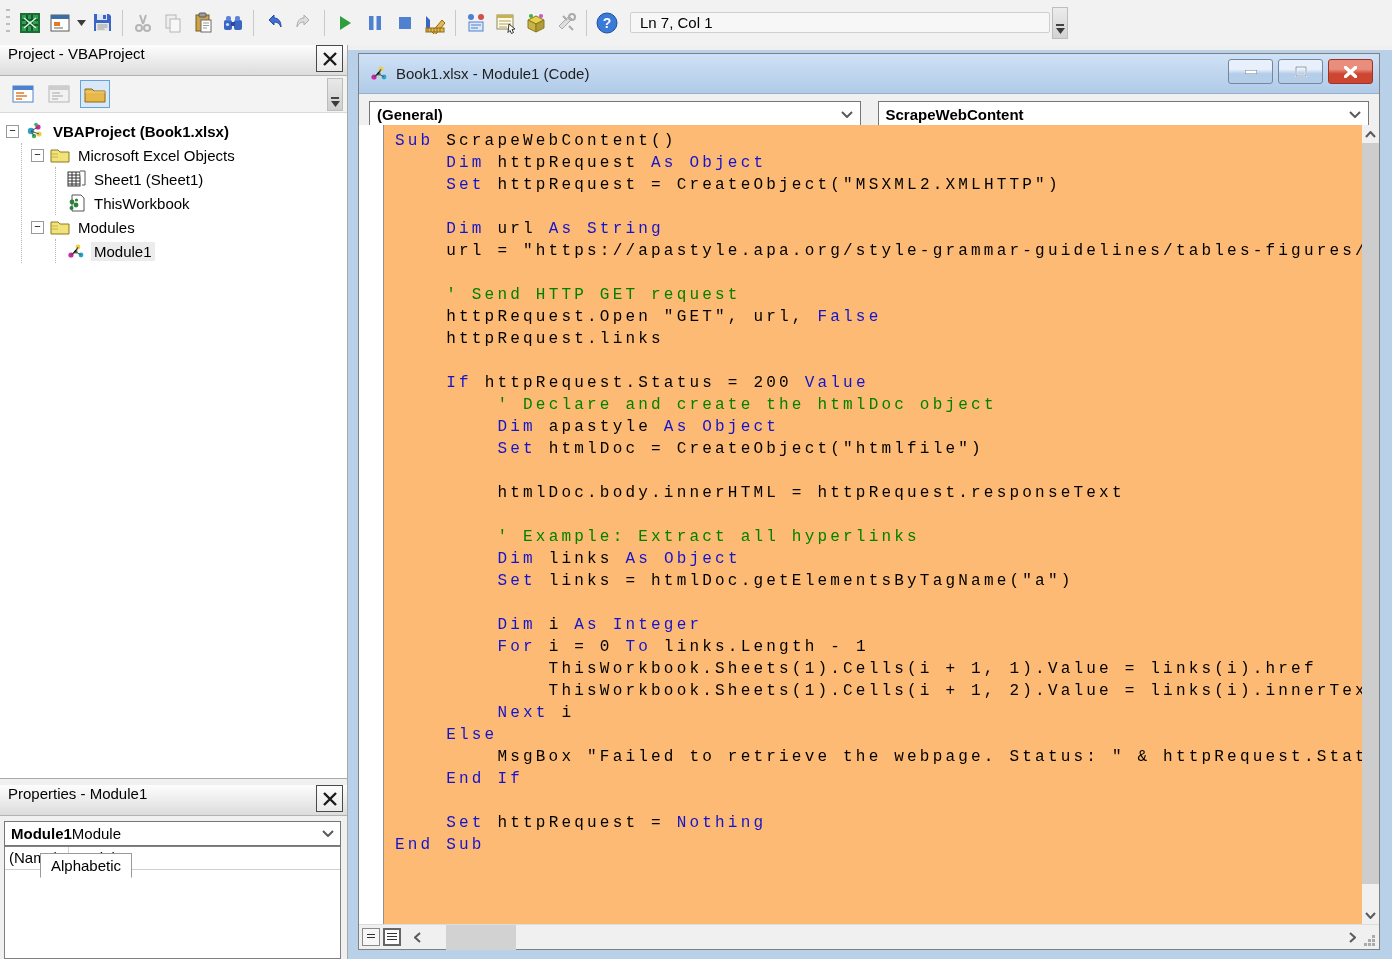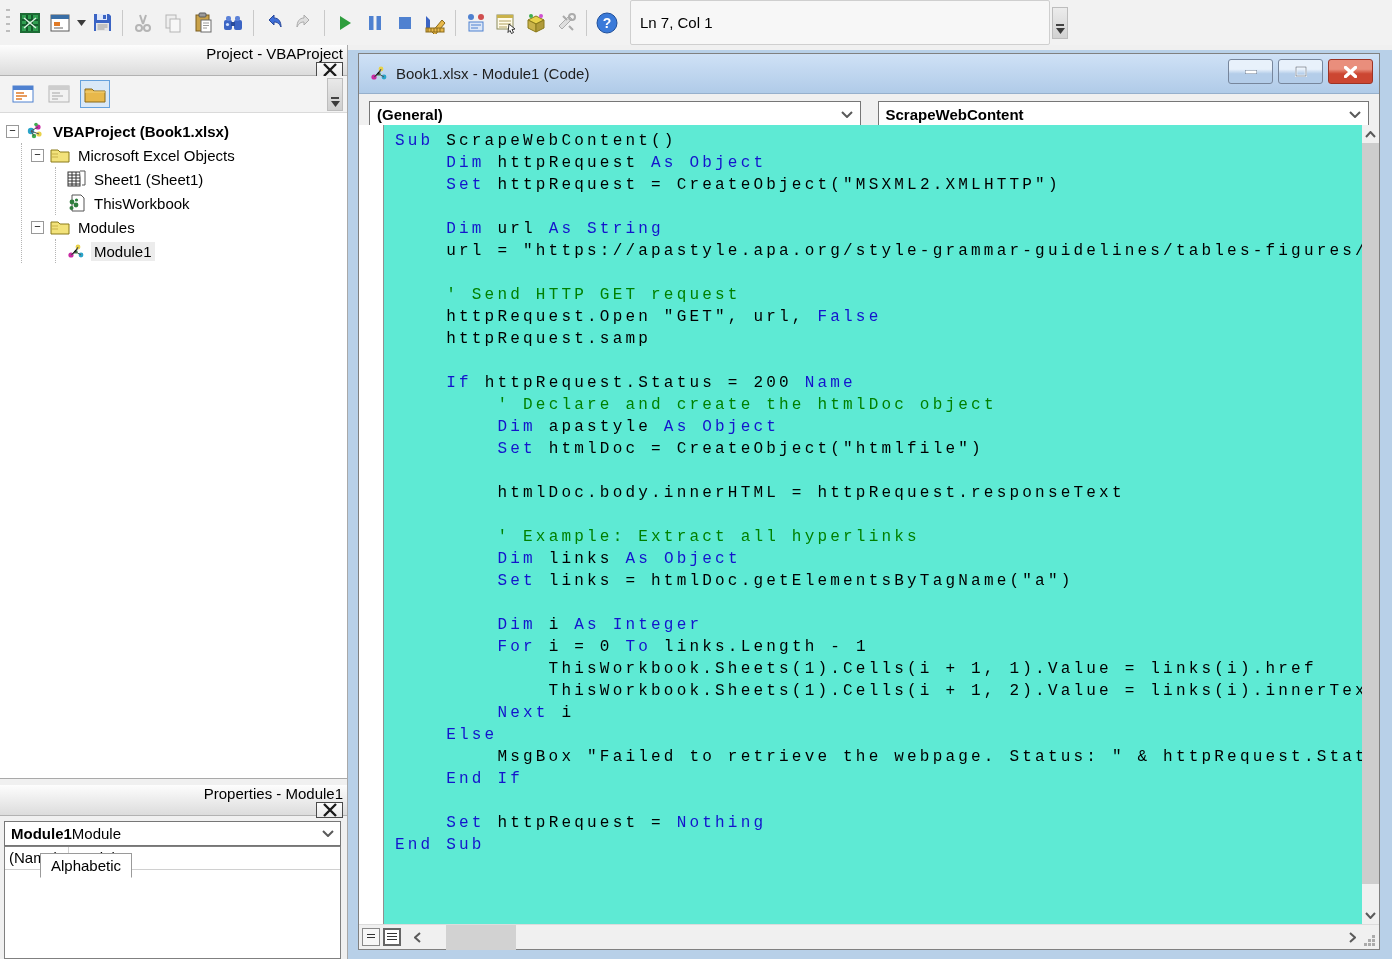--- a/index.html
+++ b/index.html
@@ -6,27 +6,27 @@
   html,body { width:1392px; height:959px; overflow:hidden; }
   body { font-family:"Liberation Sans", sans-serif; font-size:15px; color:#000; background:#f0f0f0; }
   #app { position:relative; width:1392px; height:959px; background:#f0f0f0; }
 
   
   .toolbar { position:absolute; left:0; top:0; width:1392px; height:45px; background:#f2f2f2; display:flex; align-items:center; padding:0 4px; }
   .grip { width:4px; height:28px; margin:0 5px 0 2px; background:repeating-linear-gradient(to bottom,#bdbdbd 0 2px,transparent 2px 7px); }
   .tbtn { width:28px; height:28px; display:flex; align-items:center; justify-content:center; border:1px solid transparent; border-radius:2px; margin:0 1px; }
   .tsep { width:1px; height:26px; background:#c9c9c9; margin:0 5px; }
   .ddcaret { width:12px; height:28px; display:flex; align-items:center; justify-content:center; }
-  .posbox { margin-left:8px; width:420px; height:45px; background:#f7f7f7; border:1px solid #cfcfcf; border-radius:2px; display:flex; align-items:center; padding-left:9px; }
+  .posbox { margin-left:8px; width:420px; height:21px; background:#f7f7f7; border:1px solid #cfcfcf; border-radius:2px; display:flex; align-items:center; padding-left:9px; }
   .tb-overflow { width:16px; height:32px; margin-left:2px; background:linear-gradient(#ececec,#d2d2d2); border:1px solid #bdbdbd; display:flex; flex-direction:column; align-items:center; justify-content:flex-end; padding-bottom:4px; }
   .tb-overflow .bar { width:8px; height:2px; background:#444; margin-bottom:2px; }
 
   
   .leftdock { position:absolute; left:0; top:45px; width:348px; height:914px; background:#f0f0f0; border-right:1px solid #a9a9a9; }
-  .panel-title { height:31px; background:linear-gradient(#fdfdfd,#dcdcdc); border-bottom:1px solid #b2b2b2; display:flex; align-items:flex-end; padding:0 4px 0 8px;flex-direction:column; }
+  .panel-title { height:31px; background:linear-gradient(#fdfdfd,#dcdcdc); border-bottom:1px solid #b2b2b2; display:flex; align-items:flex-start; padding:0 4px 0 8px; }
   .panel-title .ttl { flex:1; }
   .xbtn { width:27px; height:27px; background:linear-gradient(#fcfcfc,#eaeaea); border:1px solid #4a4a4a; display:flex; align-items:center; justify-content:center; }
   .proj-toolbar { height:37px; background:#f3f3f3; border-bottom:1px solid #dadada; display:flex; align-items:center; padding-left:8px; position:relative; }
   .ptbtn { width:30px; height:28px; display:flex; align-items:center; justify-content:center; margin-right:6px; border:1px solid transparent; }
   .ptbtn.active { background:#d9e8f7; border:1px solid #66a1dc; }
   .pt-overflow { position:absolute; right:4px; top:2px; width:16px; height:33px; background:linear-gradient(#e9e9e9,#cfcfcf); border:1px solid #bdbdbd; display:flex; flex-direction:column; align-items:center; justify-content:flex-end; padding-bottom:3px; }
   .pt-overflow .bar { width:8px; height:2px; background:#444; margin-bottom:2px; }
 
   .tree { background:#fff; height:666px; border-bottom:1px solid #a9a9a9; padding:6px 0 0 6px; overflow:hidden; }
   .trow { display:flex; align-items:center; height:24px; white-space:nowrap; }
@@ -56,21 +56,21 @@
   .codewin { position:absolute; left:10px; top:3px; right:12px; bottom:14px; background:#f0f0f0; border:1px solid #808080; }
   .cw-title { height:40px; background:linear-gradient(#cfe1f6,#b0cbe8); border-bottom:1px solid #96b0cc; display:flex; align-items:center; padding:0 6px 0 10px; }
   .cw-title .ttl { margin-left:7px; color:#1f1f1f; flex:1; }
   .capbtns { display:flex; gap:5px; align-self:flex-start; margin-top:5px; }
   .capbtn { width:45px; height:25px; border-radius:3px; border:1px solid #77869c; background:linear-gradient(#e8f1fb 40%,#b4cde9 60%); display:flex; align-items:center; justify-content:center; }
   .capbtn.close { border:1px solid #9c3325; background:linear-gradient(#e98e7c 40%,#cc4632 60%); }
   .combo-row { height:40px; display:flex; align-items:center; gap:17px; padding:0 10px; background:#f0f0f0; }
   .combo { flex:1; height:26px; background:#fff; border:1px solid #767676; display:flex; align-items:center; padding:0 7px; font-weight:bold; }
   .combo .flex1 { flex:1; }
 
-  .cw-body { position:absolute; left:0; top:71px; right:0; bottom:25px; background:#5eead4; overflow:hidden; }
+  .cw-body { position:absolute; left:0; top:71px; right:0; bottom:25px; background:#fdba74; overflow:hidden; }
   .marginbar { position:absolute; left:0; top:0; bottom:0; width:25px; background:#fff; border-right:1px solid #909090; }
   .code { position:absolute; left:26px; top:0; right:17px; bottom:0; overflow:hidden; padding:5px 0 0 10px;
           font-family:"Liberation Mono","DejaVu Sans Mono",monospace; font-size:16px; line-height:22px; letter-spacing:3.2px; }
   .code-line { white-space:pre; }
   .tok-k { color:#1414cc; }
   .tok-c { color:#008000; }
   .tok-n { color:#000; }
 
   .vscroll { position:absolute; right:0; top:0; bottom:0; width:17px; background:#f0f0f0; }
   .vscroll .arr { position:absolute; left:0; width:17px; height:18px; display:flex; align-items:center; justify-content:center; }
@@ -460,23 +460,23 @@
         <div class="code" id="code-lines">
             <div class="code-line"><span class="tok-k">Sub</span><span class="tok-n"> ScrapeWebContent()</span></div>
             <div class="code-line"><span class="tok-n">    </span><span class="tok-k">Dim</span><span class="tok-n"> httpRequest </span><span class="tok-k">As</span><span class="tok-n"> </span><span class="tok-k">Object</span></div>
             <div class="code-line"><span class="tok-n">    </span><span class="tok-k">Set</span><span class="tok-n"> httpRequest = CreateObject("MSXML2.XMLHTTP")</span></div>
             <div class="code-line">&nbsp;</div>
             <div class="code-line"><span class="tok-n">    </span><span class="tok-k">Dim</span><span class="tok-n"> url </span><span class="tok-k">As</span><span class="tok-n"> </span><span class="tok-k">String</span></div>
             <div class="code-line"><span class="tok-n">    url = "https://apastyle.apa.org/style-grammar-guidelines/tables-figures/samp</span></div>
             <div class="code-line">&nbsp;</div>
             <div class="code-line"><span class="tok-n">    </span><span class="tok-c">' Send HTTP GET request</span></div>
             <div class="code-line"><span class="tok-n">    httpRequest.Open "GET", url, </span><span class="tok-k">False</span></div>
-            <div class="code-line"><span class="tok-n">    httpRequest.samp</span></div>
-            <div class="code-line">&nbsp;</div>
-            <div class="code-line"><span class="tok-n">    </span><span class="tok-k">If</span><span class="tok-n"> httpRequest.Status = 200 </span><span class="tok-k">Name</span></div>
+            <div class="code-line"><span class="tok-n">    httpRequest.links</span></div>
+            <div class="code-line">&nbsp;</div>
+            <div class="code-line"><span class="tok-n">    </span><span class="tok-k">If</span><span class="tok-n"> httpRequest.Status = 200 </span><span class="tok-k">Value</span></div>
             <div class="code-line"><span class="tok-n">        </span><span class="tok-c">' Declare and create the htmlDoc object</span></div>
             <div class="code-line"><span class="tok-n">        </span><span class="tok-k">Dim</span><span class="tok-n"> apastyle </span><span class="tok-k">As</span><span class="tok-n"> </span><span class="tok-k">Object</span></div>
             <div class="code-line"><span class="tok-n">        </span><span class="tok-k">Set</span><span class="tok-n"> htmlDoc = CreateObject("htmlfile")</span></div>
             <div class="code-line">&nbsp;</div>
             <div class="code-line"><span class="tok-n">        htmlDoc.body.innerHTML = httpRequest.responseText</span></div>
             <div class="code-line">&nbsp;</div>
             <div class="code-line"><span class="tok-n">        </span><span class="tok-c">' Example: Extract all hyperlinks</span></div>
             <div class="code-line"><span class="tok-n">        </span><span class="tok-k">Dim</span><span class="tok-n"> links </span><span class="tok-k">As</span><span class="tok-n"> </span><span class="tok-k">Object</span></div>
             <div class="code-line"><span class="tok-n">        </span><span class="tok-k">Set</span><span class="tok-n"> links = htmlDoc.getElementsByTagName("a")</span></div>
             <div class="code-line">&nbsp;</div>

